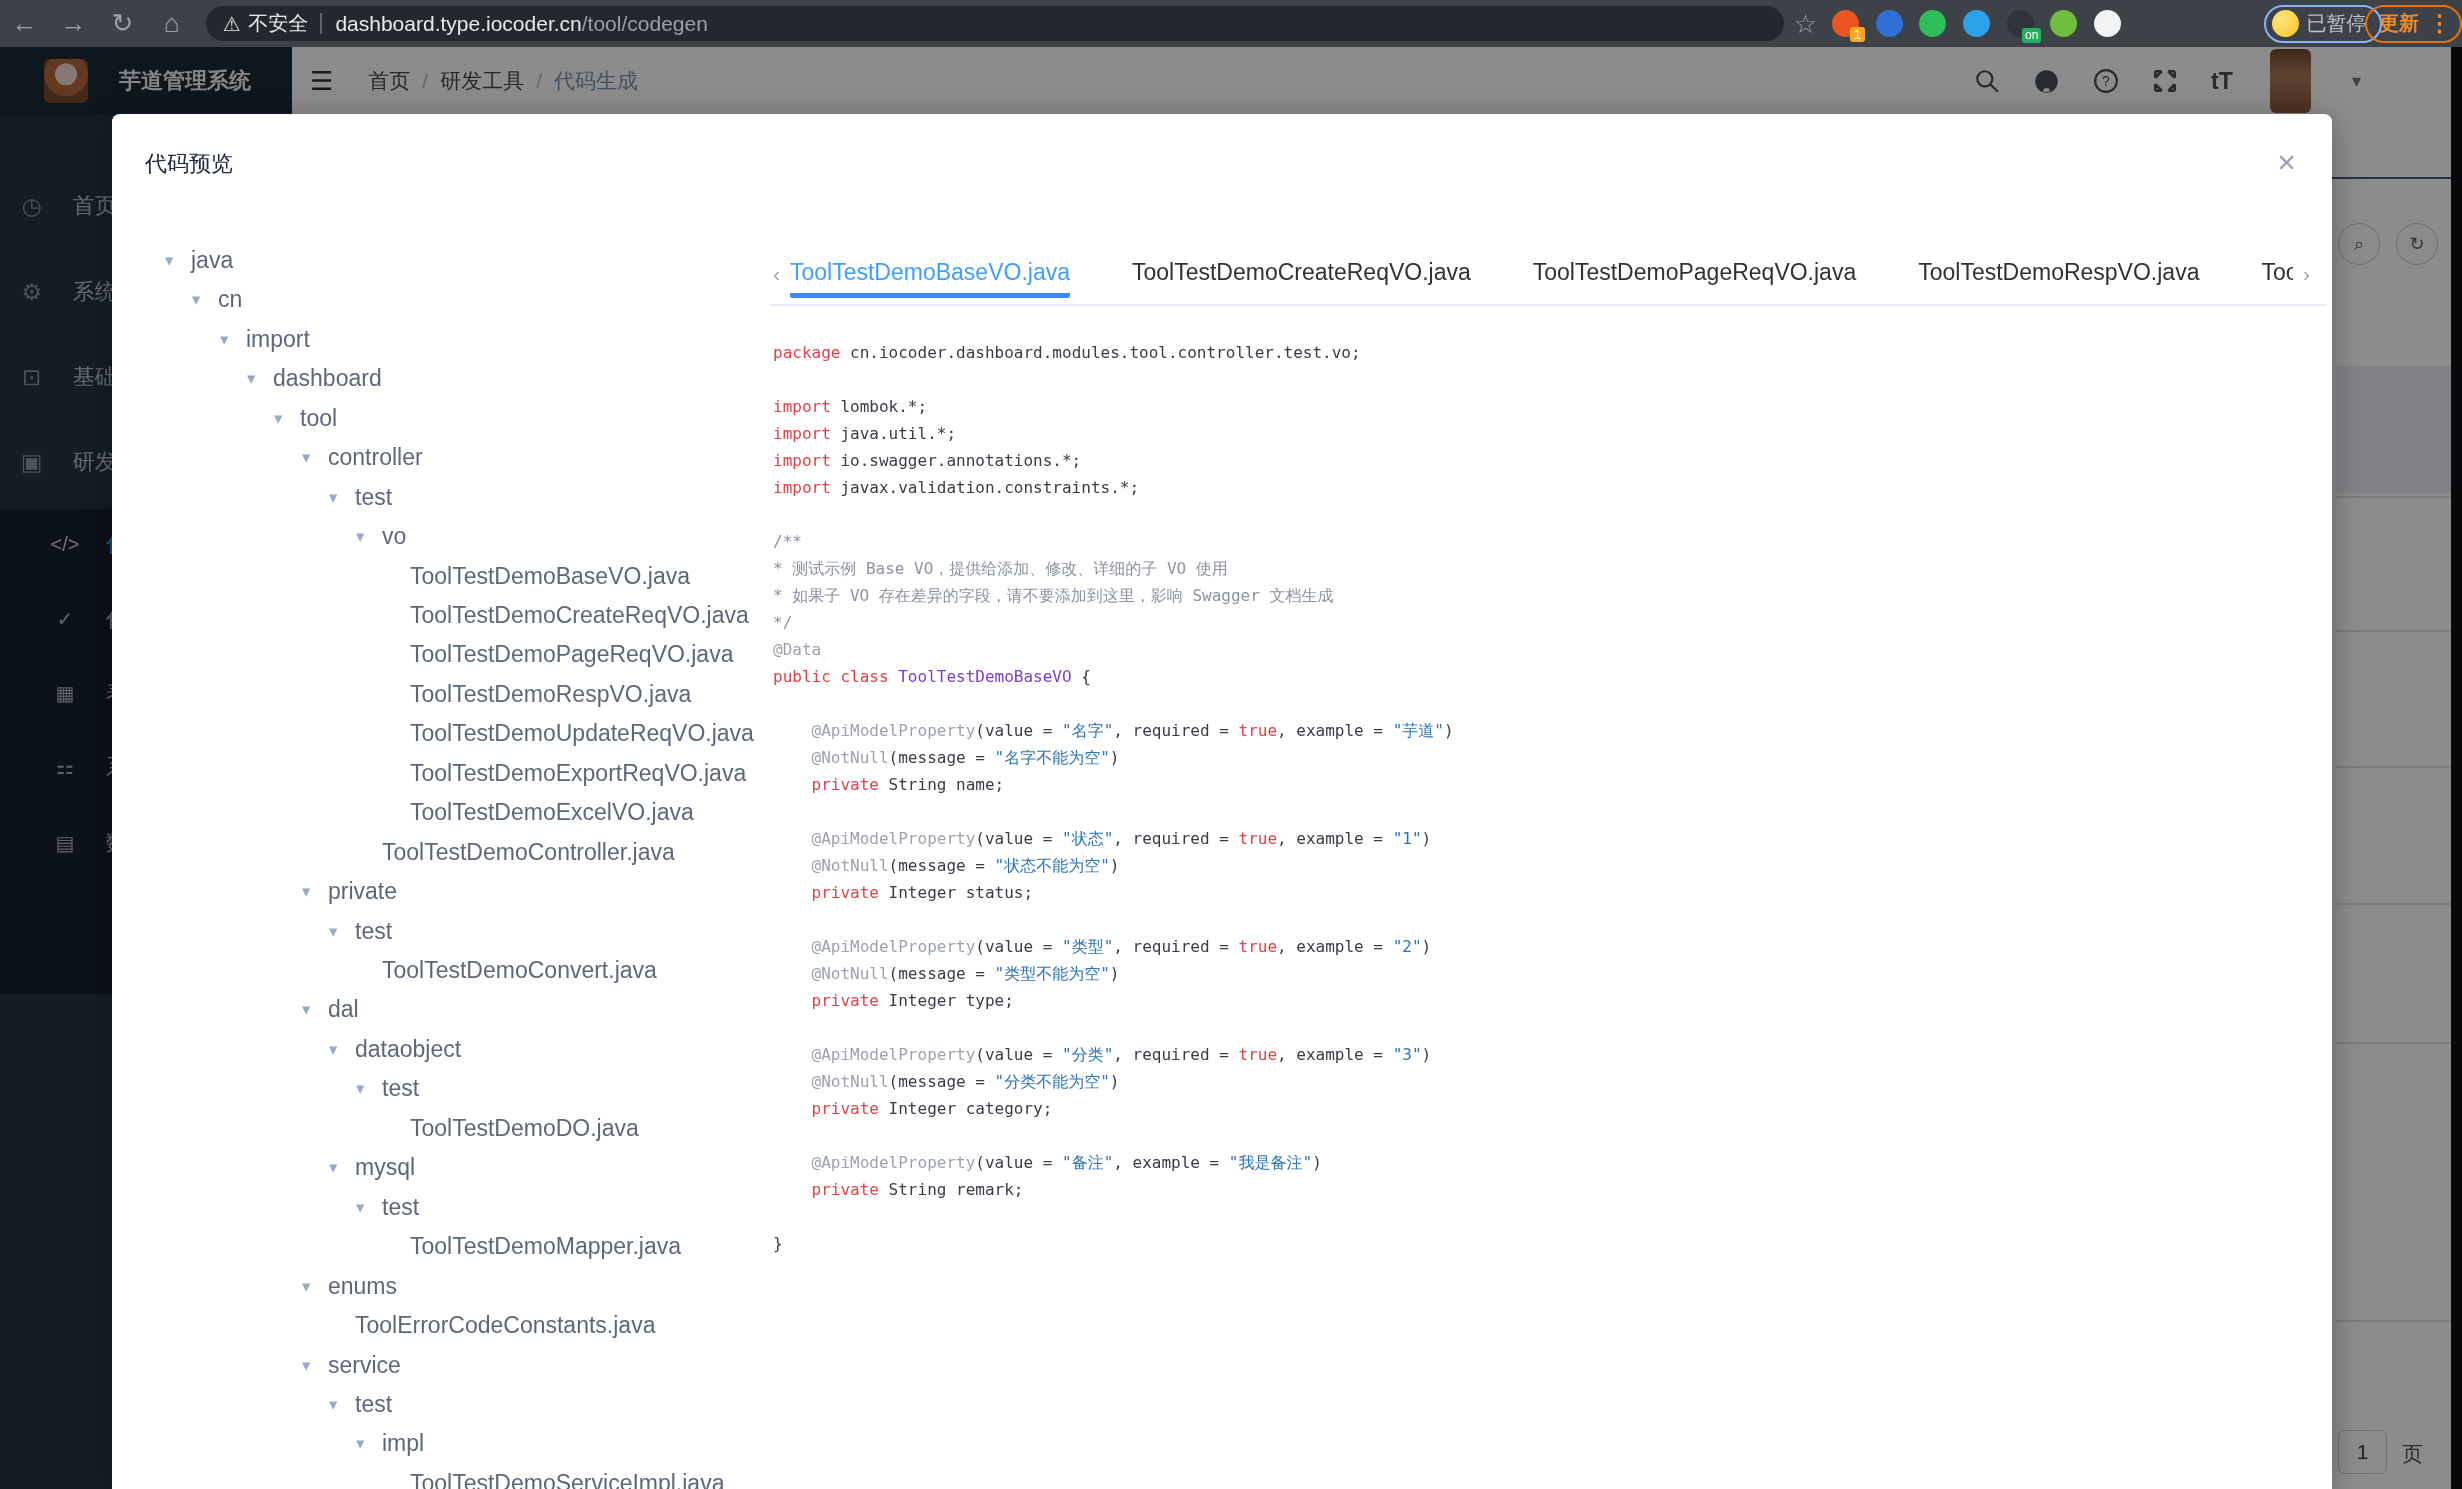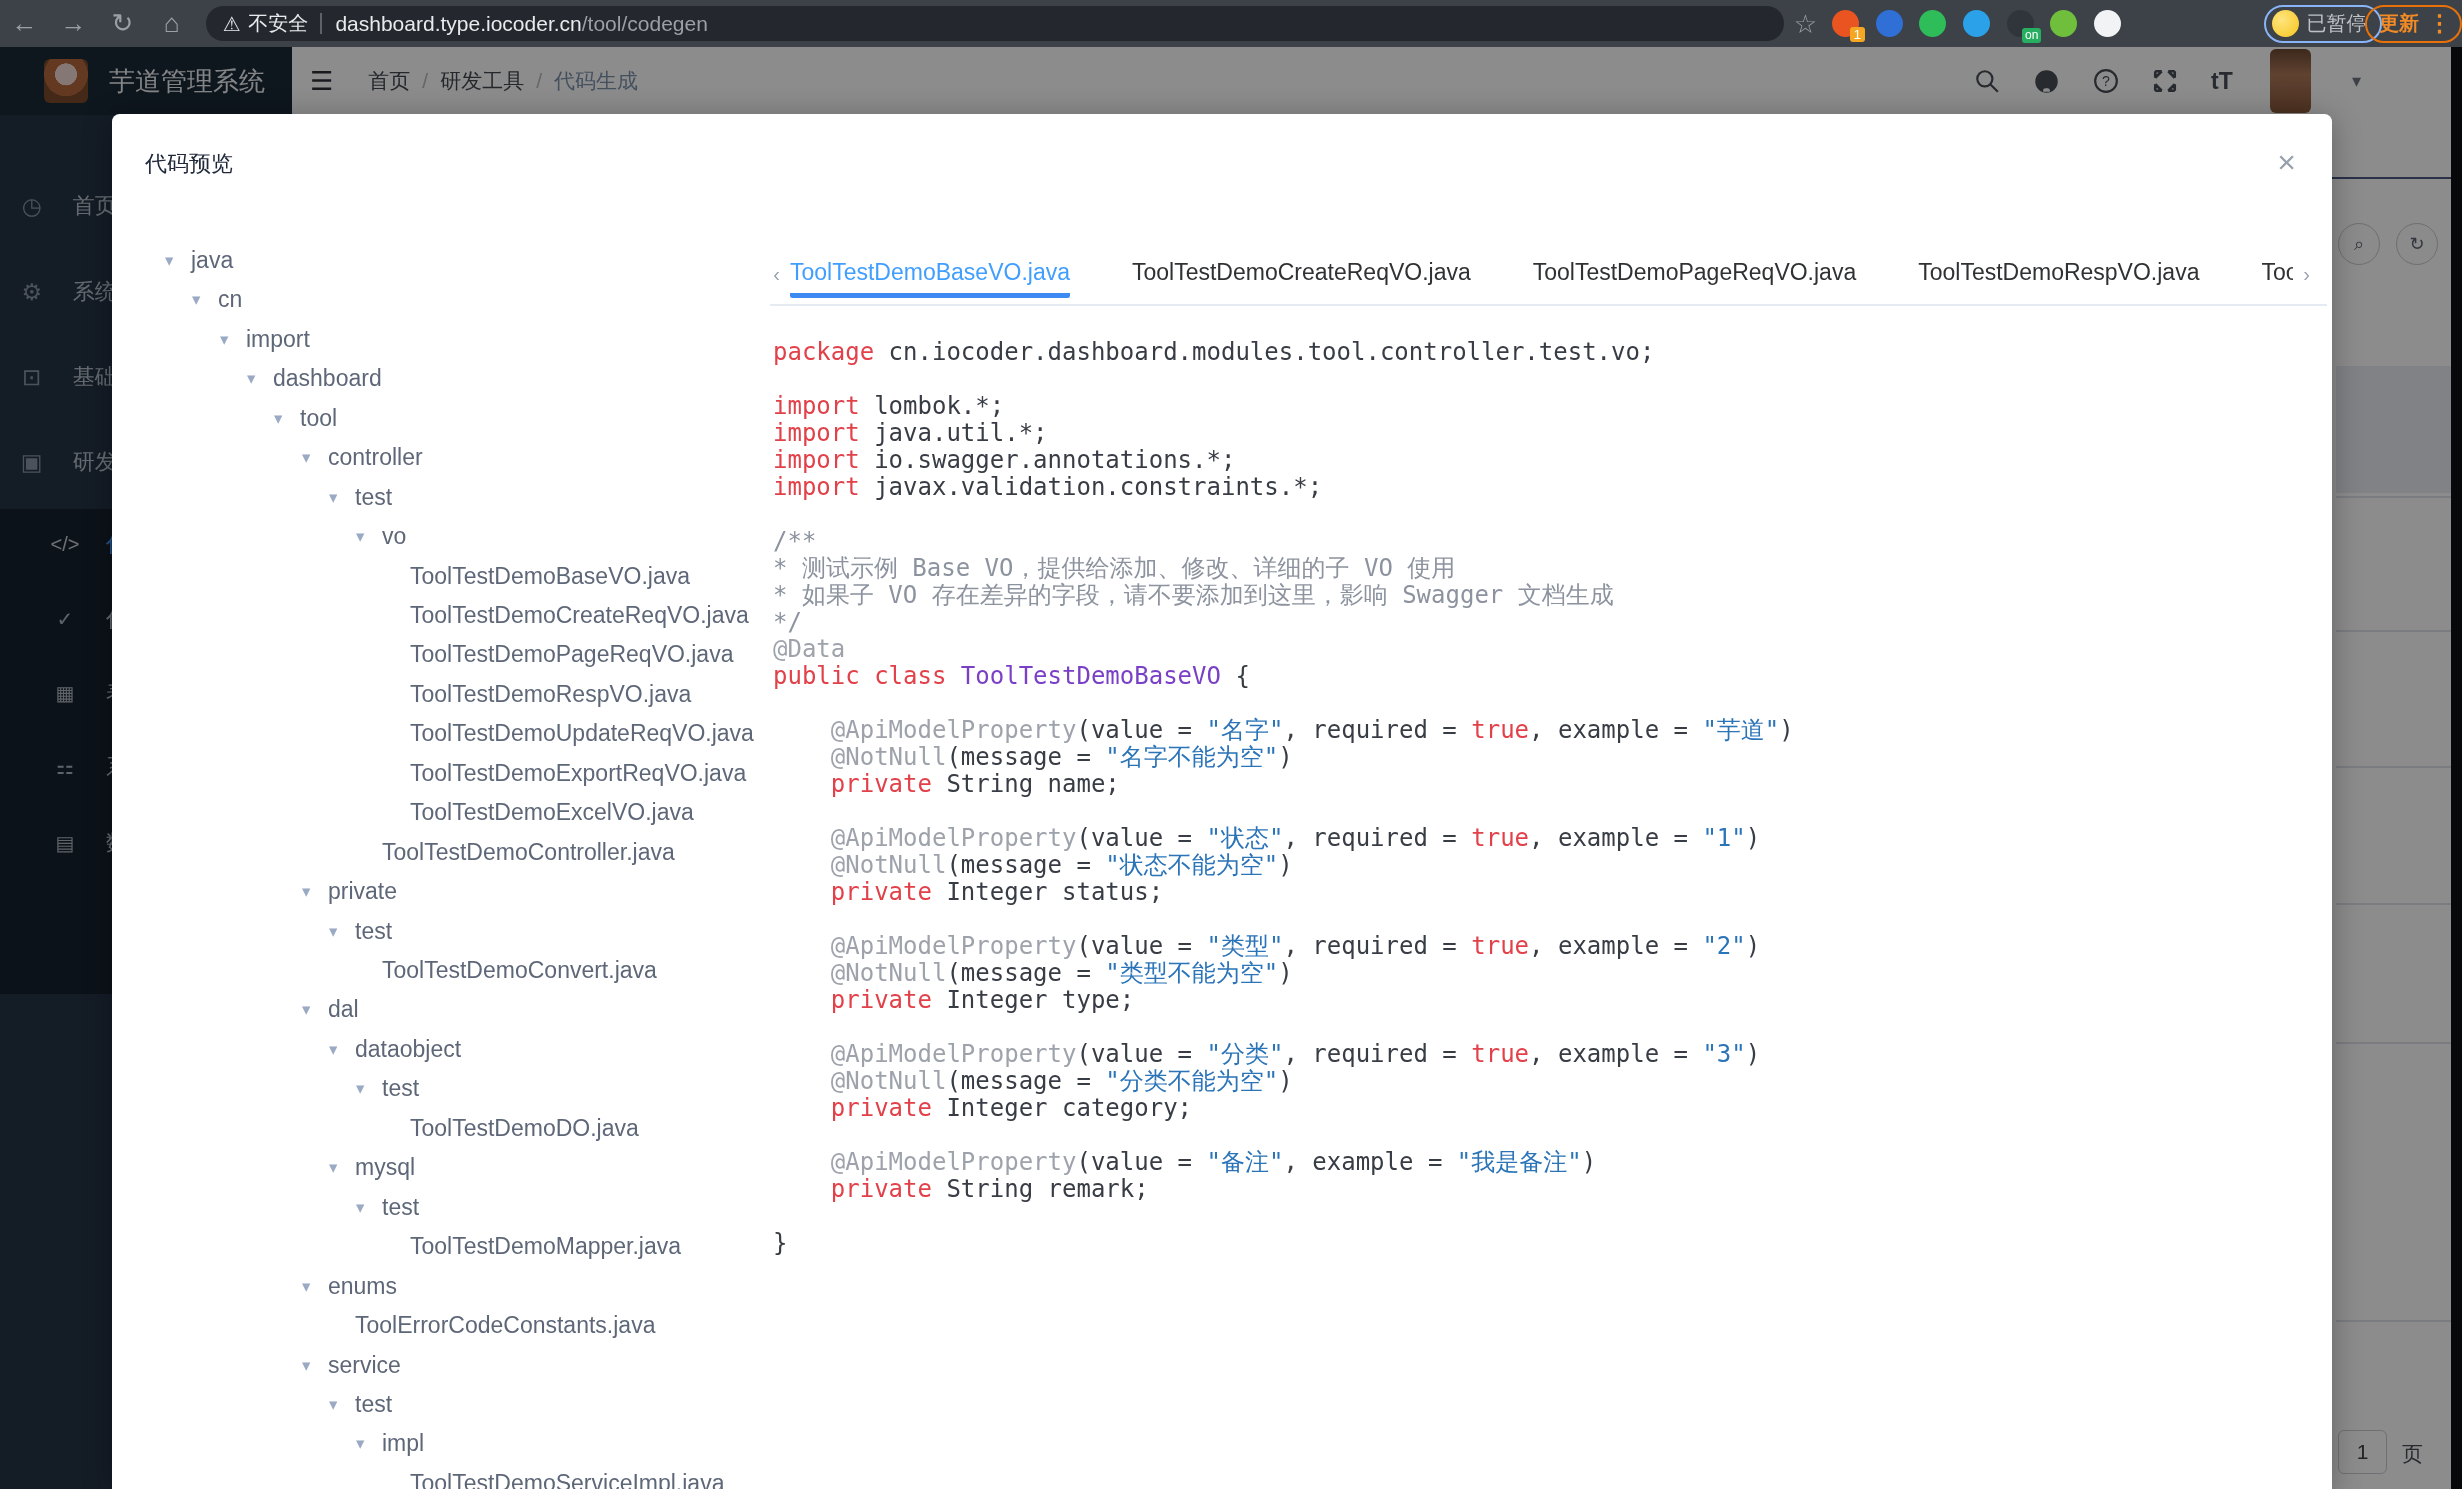--- a/index.html
+++ b/index.html
@@ -33,21 +33,21 @@
     display:flex; align-items:center; padding:0 9px 0 12px; gap:9px; color:#f28b25; font-size:20px; font-weight:bold; }
   .dots { color:#f28b25; font-size:23px; letter-spacing:0; }
 
   
   .page { position:absolute; left:0; top:47px; width:2462px; height:1443px; background:#fff; z-index:1; }
   .right-dark { position:absolute; right:0; top:0; width:10.6px; height:1443px; background:#0d0f12; }
   .logo-band { position:absolute; left:0; top:0; width:292px; height:68px; background:#1b2838;
     display:flex; align-items:center; }
   .logo-img { width:44px; height:44px; margin-left:44px; border-radius:6px;
     background:radial-gradient(circle at 50% 35%, #f3d9d2 0 30%, #b7693c 31% 60%, #7c4a2d 61%); }
-  .logo-title { color:#f0f2f5; font-size:26px; font-weight:normal; margin-left:21px; white-space:nowrap; }
+  .logo-title { color:#f0f2f5; font-size:22px; font-weight:bold; margin-left:31px; white-space:nowrap; }
   .hdr { position:absolute; left:292px; top:0; width:2160px; height:68px; background:#fff;
     display:flex; align-items:center; }
   .burger { font-size:26px; color:#2c3138; margin-left:18px; }
   .crumbs { display:flex; align-items:center; margin-left:35px; font-size:21px; }
   .crumb { color:#434a52; }
   .crumb.last { color:#7f93ad; }
   .crumb-sep { color:#b6bbc2; margin:0 12px; }
   .hdr-icons { position:absolute; right:91px; top:0; height:68px; display:flex; align-items:center; gap:33px; }
   .hicon { color:#474d55; }
   .hicon svg { display:block; }
@@ -92,21 +92,21 @@
   
   .tabs-wrap { position:absolute; left:651px; top:137px; width:1557px; height:47px; display:flex; align-items:center; }
   .tab-arrow { flex:0 0 27px; font-size:20px; color:#9aa2af; text-align:center; }
   .tabs { flex:1; display:flex; gap:62px; overflow:hidden; height:47px; align-items:center; position:relative; }
   .tab { font-size:23px; color:#303133; white-space:nowrap; cursor:pointer; height:47px; line-height:42px; flex:0 0 auto; }
   .tab.active { color:#409eff; border-bottom:5.3px solid #3d8af2; border-radius:0 0 2.3px 2.3px; }
   .tabs-border { position:absolute; left:658px; top:190px; width:1557px; height:1.5px; background:#e6ebf3; }
 
   
   .code { position:absolute; left:661px; top:225px; width:1525px; height:1138px; overflow:hidden;
-    font-family:"DejaVu Sans Mono", monospace; font-size:24px; line-height:27px; white-space:pre; color:#383c44; }
+    font-family:"DejaVu Sans Mono", monospace; font-size:16px; line-height:27px; white-space:pre; color:#383c44; }
   .code .k { color:#e2414a; }
   .code .m { color:#9da2ab; }
   .code .s { color:#2b74b8; }
   .code .t { color:#7a3fc7; }
   .code .c { color:#8c939f; }
 
   
   .annotation { position:absolute; left:1061px; top:26px; z-index:40; font-size:105px; font-weight:bold;
     letter-spacing:9px; color:#fb3a5d; white-space:nowrap;
     text-shadow:-4.6px 0 0 #fff, 4.6px 0 0 #fff, 0 -4.6px 0 #fff, 0 4.6px 0 #fff,

